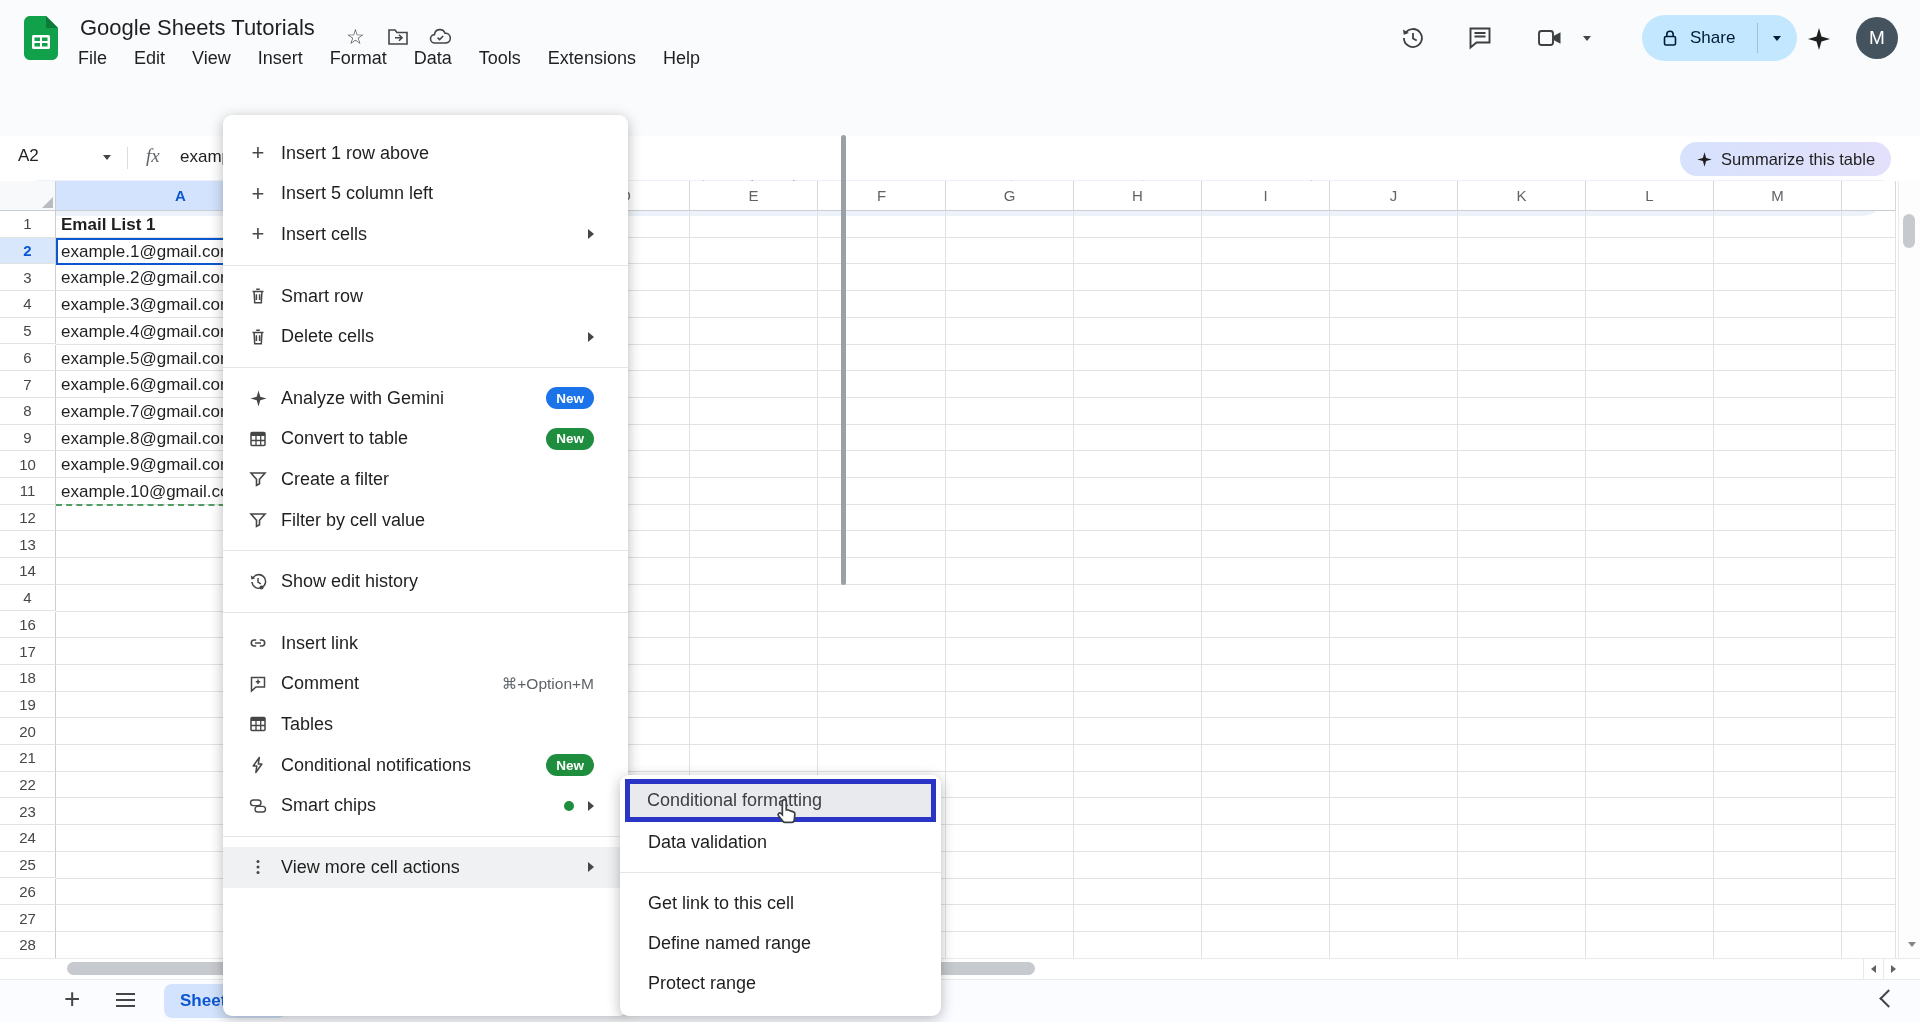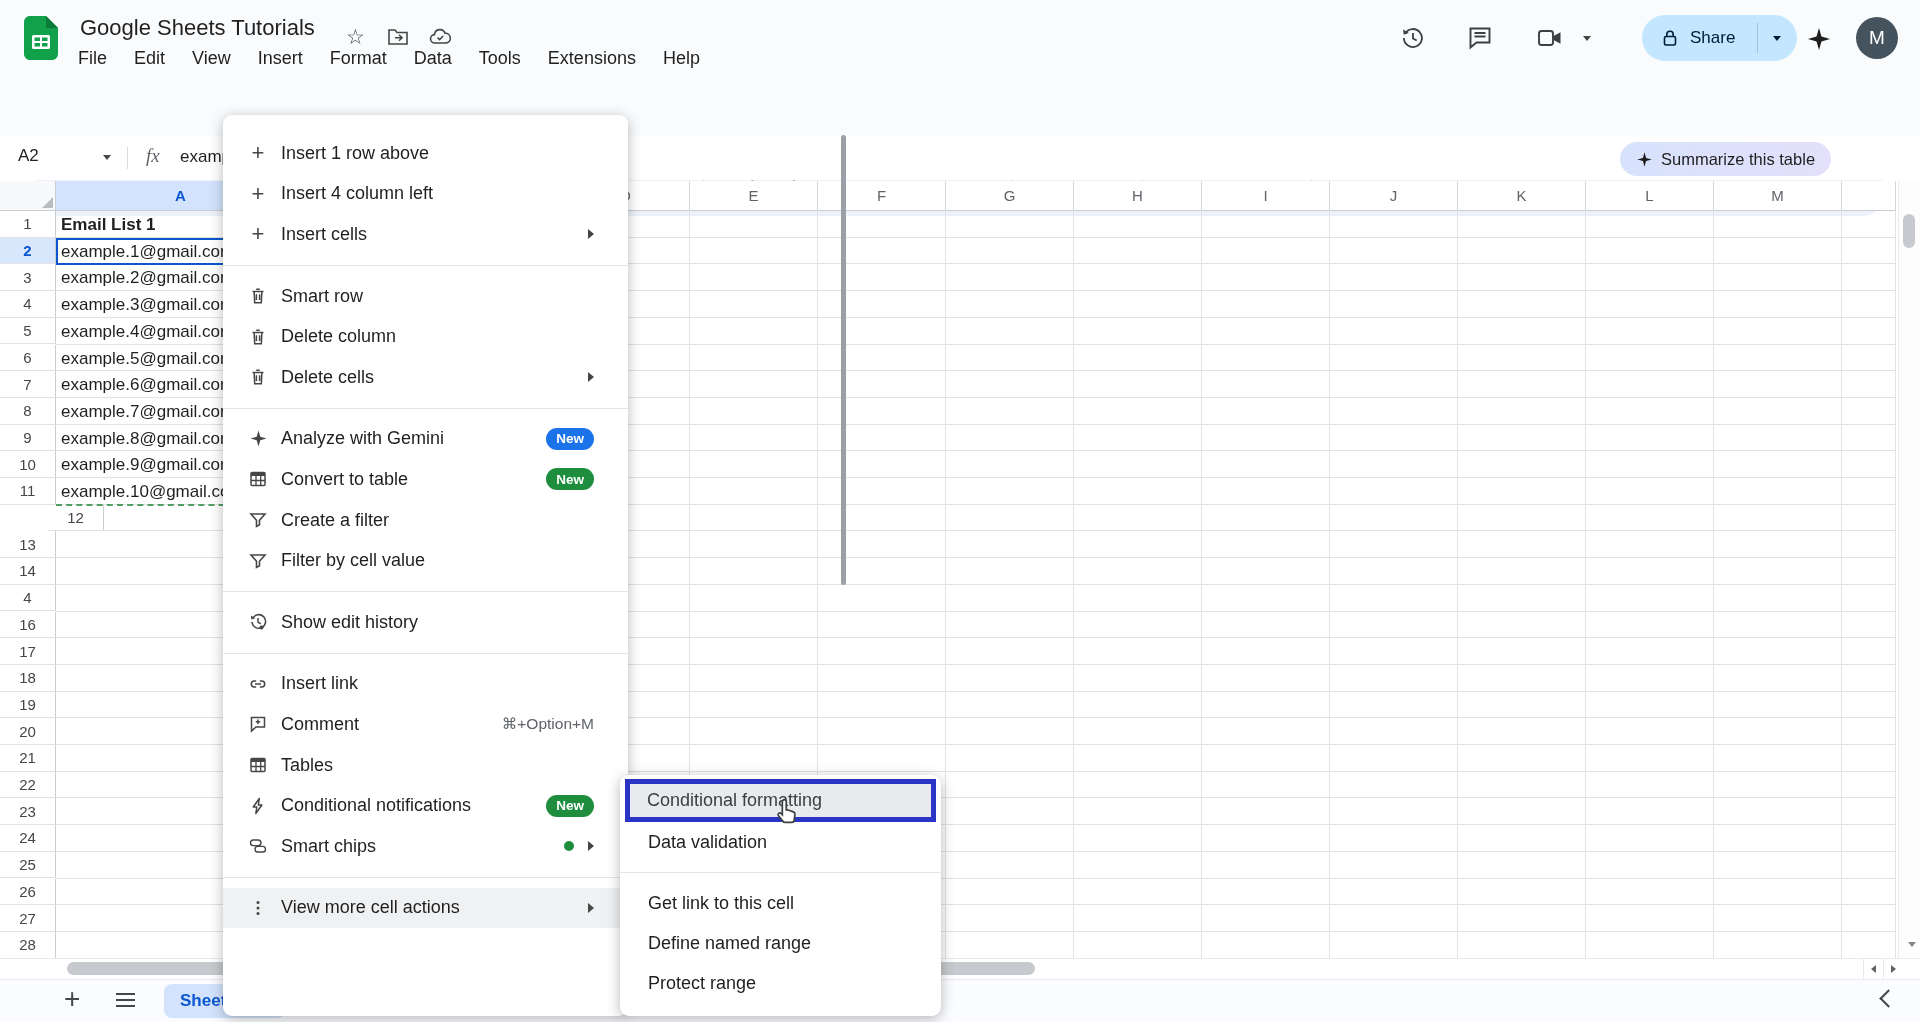--- a/index.html
+++ b/index.html
@@ -35,21 +35,21 @@
   .acolor{display:flex;flex-direction:column;align-items:center;line-height:15px;font-weight:600;font-size:17px;}
   .acolor .bar{width:16px;height:3.5px;background:#111;margin-top:1px;}
   .chev-up{width:9px;height:9px;border:solid #444746;border-width:2.4px 2.4px 0 0;transform:rotate(-45deg);}
   
   .fbar{position:absolute;left:0;top:136px;width:1920px;height:44px;background:#fff;}
   .namebox{position:absolute;left:18px;top:10px;font-size:17px;color:#1f1f1f;}
   .nb-caret{position:absolute;left:100px;top:19px;}
   .fbar .sep{position:absolute;left:127px;top:11px;width:1px;height:22px;background:#dadce0;}
   .fx{position:absolute;left:146px;top:9px;font-family:"Liberation Serif",serif;font-style:italic;font-size:19px;color:#5f6368;}
   .fvalue{position:absolute;left:180px;top:11px;font-size:17px;color:#1f1f1f;}
-  .summarize{position:absolute;left:1620px;top:142px;height:34px;border-radius:17px;
+  .summarize{position:absolute;left:1680px;top:142px;height:34px;border-radius:17px;
     background:linear-gradient(90deg,#d7e2fc,#e3e0fb);display:flex;align-items:center;padding:0 16px;gap:8px;}
   .summarize .lbl{font-size:16.5px;color:#1f1f1f;}
   
   .corner{position:absolute;left:0;top:181px;width:56px;height:30px;background:#f8f9fa;border-right:1px solid #c9ced3;border-bottom:1px solid #c9ced3;box-sizing:border-box;}
   .corner .tri{position:absolute;right:2px;bottom:2px;width:0;height:0;border-bottom:11px solid #b9bdc1;border-left:11px solid transparent;}
   .colhdr{position:absolute;top:181px;height:30px;box-sizing:border-box;border-right:1px solid #d3d7db;border-bottom:1px solid #c9ced3;
     display:flex;align-items:center;justify-content:center;font-size:15px;color:#5f6368;background:#fff;}
   .colhdr.sel{background:#d3e3fd;color:#0b57d0;font-weight:700;}
   .rowhdr{position:absolute;left:0;width:56px;box-sizing:border-box;border-right:1px solid #c9ced3;border-bottom:1px solid #e2e2e3;
     display:flex;align-items:center;justify-content:center;font-size:15px;color:#444746;background:#fff;}
@@ -352,21 +352,21 @@
       <div class="rowhdr sel" style="top: 237.7px; height: 26.7px;">2</div>
       <div class="rowhdr" style="top: 264.4px; height: 26.7px;">3</div>
       <div class="rowhdr" style="top: 291.1px; height: 26.7px;">4</div>
       <div class="rowhdr" style="top: 317.8px; height: 26.7px;">5</div>
       <div class="rowhdr" style="top: 344.5px; height: 26.7px;">6</div>
       <div class="rowhdr" style="top: 371.2px; height: 26.7px;">7</div>
       <div class="rowhdr" style="top: 397.9px; height: 26.7px;">8</div>
       <div class="rowhdr" style="top: 424.6px; height: 26.7px;">9</div>
       <div class="rowhdr" style="top: 451.3px; height: 26.7px;">10</div>
       <div class="rowhdr" style="top: 478px; height: 26.7px;">11</div>
-      <div class="rowhdr" style="top: 504.7px; height: 26.7px; margin-left: 48px;">12</div>
+      <div class="rowhdr" style="top: 504.7px; height: 26.7px;">12</div>
       <div class="rowhdr" style="top: 531.4px; height: 26.7px;">13</div>
       <div class="rowhdr" style="top: 558.1px; height: 26.7px;">14</div>
       <div class="rowhdr" style="top: 584.8px; height: 26.7px;">4</div>
       <div class="rowhdr" style="top: 611.5px; height: 26.7px;">16</div>
       <div class="rowhdr" style="top: 638.2px; height: 26.7px;">17</div>
       <div class="rowhdr" style="top: 664.9px; height: 26.7px;">18</div>
       <div class="rowhdr" style="top: 691.6px; height: 26.7px;">19</div>
       <div class="rowhdr" style="top: 718.3px; height: 26.7px;">20</div>
       <div class="rowhdr" style="top: 745px; height: 26.7px;">21</div>
       <div class="rowhdr" style="top: 771.7px; height: 26.7px;">22</div>
@@ -467,49 +467,40 @@
         <span class="ctx-ic">
           <span style="font-size:22px;font-weight:400;line-height:20px;">+</span>
         </span>
         <span class="ctx-lbl">Insert 1 row above</span>
         <span class="ctx-right"></span>
       </div>
       <div class="ctx-item">
         <span class="ctx-ic">
           <span style="font-size:22px;font-weight:400;line-height:20px;">+</span>
         </span>
-        <span class="ctx-lbl">Insert 4 column left</span>
+        <span class="ctx-lbl">Insert 5 column left</span>
         <span class="ctx-right"></span>
       </div>
       <div class="ctx-item">
         <span class="ctx-ic">
           <span style="font-size:22px;font-weight:400;line-height:20px;">+</span>
         </span>
         <span class="ctx-lbl">Insert cells</span>
         <span class="ctx-right">
           <span class="tri-r"></span>
         </span>
       </div>
       <div class="ctx-div"></div>
       <div class="ctx-item">
         <span class="ctx-ic">
           <svg width="20" height="20" viewBox="0 0 20 20">
             <path fill="none" stroke="currentColor" stroke-width="1.5" d="M4.5 5.5h11M8.2 3.2h3.6M6.1 5.5l.6 11.2h6.6l.6-11.2M8.4 8.2v5.8M11.6 8.2v5.8"></path>
           </svg>
         </span>
         <span class="ctx-lbl">Smart row</span>
-        <span class="ctx-right"></span>
-      </div>
-      <div class="ctx-item">
-        <span class="ctx-ic">
-          <svg width="20" height="20" viewBox="0 0 20 20">
-            <path fill="none" stroke="currentColor" stroke-width="1.5" d="M4.5 5.5h11M8.2 3.2h3.6M6.1 5.5l.6 11.2h6.6l.6-11.2M8.4 8.2v5.8M11.6 8.2v5.8"></path>
-          </svg>
-        </span>
-        <span class="ctx-lbl">Delete column</span>
         <span class="ctx-right"></span>
       </div>
       <div class="ctx-item">
         <span class="ctx-ic">
           <svg width="20" height="20" viewBox="0 0 20 20">
             <path fill="none" stroke="currentColor" stroke-width="1.5" d="M4.5 5.5h11M8.2 3.2h3.6M6.1 5.5l.6 11.2h6.6l.6-11.2M8.4 8.2v5.8M11.6 8.2v5.8"></path>
           </svg>
         </span>
         <span class="ctx-lbl">Delete cells</span>
         <span class="ctx-right">

